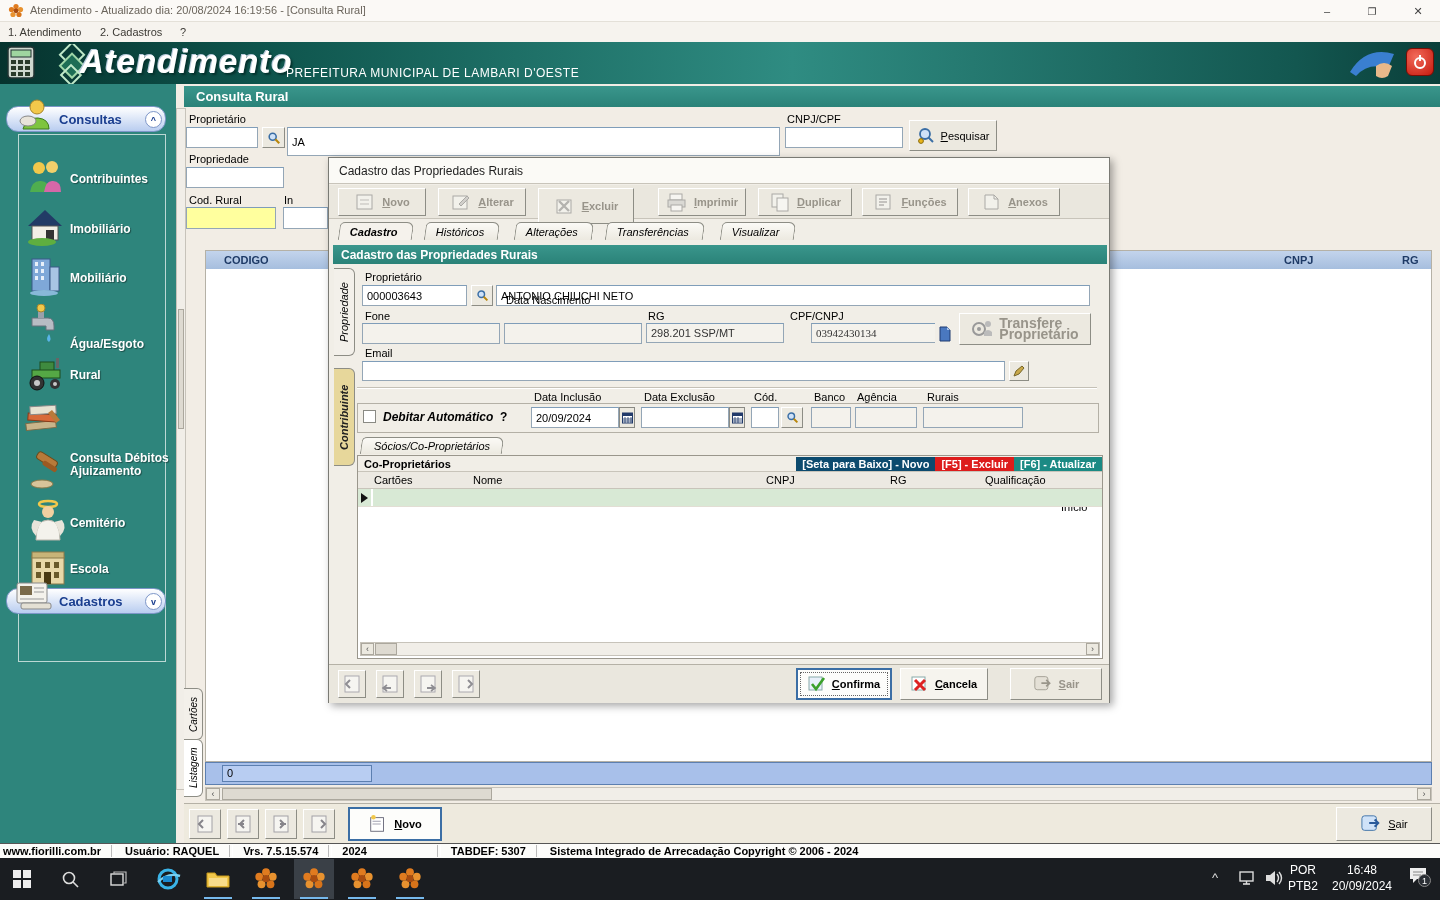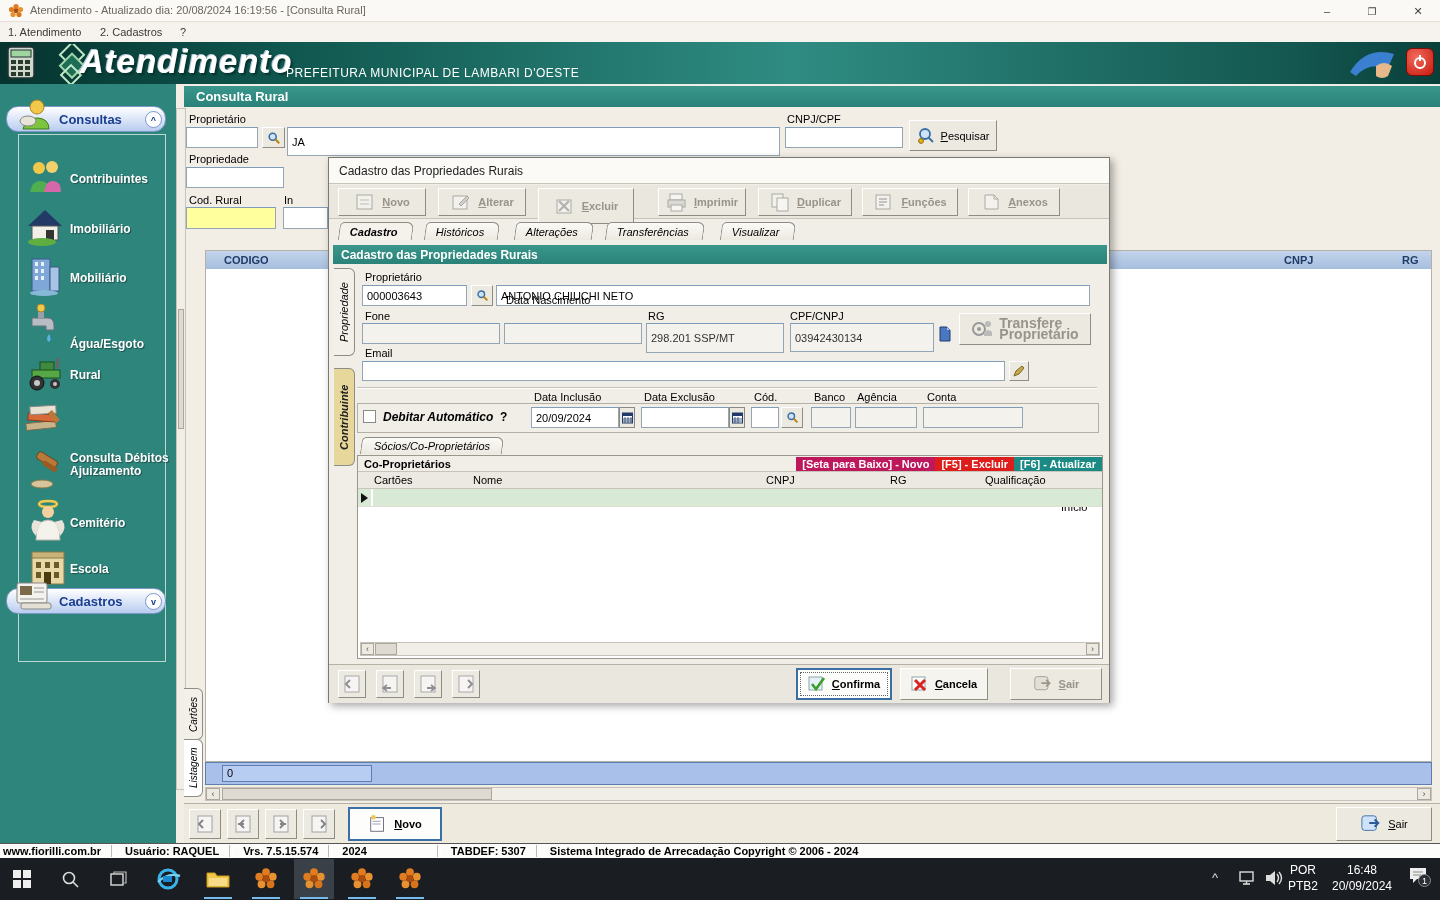--- a/index.html
+++ b/index.html
@@ -429,23 +429,23 @@
         <line x1="9.5" y1="9.5" x2="14" y2="14" stroke="#b8860b" stroke-width="2.4"></line>
       </svg>
     </div>
     <input class="inp" style="left: 167px; top: 127px; width: 594px; height: 21px;" value="ANTONIO CHIUCHI NETO">
 
     <span class="abs lbl" style="left:36px;top:152px;">Fone</span>
     <input class="inp" disabled="" style="left: 33px; top: 165px; width: 138px; height: 21px;" value="">
     <span class="abs lbl" style="left:177px;top:136px;">Data Nascimento</span>
     <input class="inp" disabled="" style="left: 175px; top: 165px; width: 138px; height: 21px;" value="">
     <span class="abs lbl" style="left:319px;top:152px;">RG</span>
-    <input class="inp" disabled="" style="left: 317px; top: 165px; width: 138px; height: 30px; color: rgb(51, 51, 51);" value="298.201 SSP/MT">
+    <input class="inp" disabled="" style="left: 317px; top: 165px; width: 138px; height: 20px; color: rgb(51, 51, 51);" value="298.201 SSP/MT">
     <span class="abs lbl" style="left:461px;top:152px;">CPF/CNPJ</span>
-    <input class="inp" disabled="" style="left: 461px; top: 165px; width: 144px; height: 29px; color: rgb(51, 51, 51);" value="03942430134">
+    <input class="inp" disabled="" style="left: 482px; top: 165px; width: 144px; height: 20px; color: rgb(51, 51, 51); font-family: Liberation Serif, serif;" value="03942430134">
     <div class="abs btn" style="left:606px;top:165px;width:20px;height:21px;background:#f1eee7;">
       <svg width="14" height="16" viewBox="0 0 14 16">
         <path d="M2 1 h7 l3 3 v11 h-10 Z" fill="#4a78c0" stroke="#1e3a70"></path>
           <path d="M9 1 v3 h3" fill="#a8c4ec"></path>
       </svg>
     </div>
     <div class="abs btn raised" style="left:630px;top:155px;width:132px;height:32px;gap:4px;">
       <svg width="24" height="22" viewBox="0 0 24 22">
         <circle cx="8" cy="11" r="6" fill="none" stroke="#999" stroke-width="2"></circle>
         <circle cx="8" cy="11" r="2" fill="#999"></circle>
@@ -466,21 +466,21 @@
       </svg>
     </div>
 
     <div class="abs" style="left:28px;top:229px;width:740px;height:2px;border-top:1px solid #c4c0b6;border-bottom:1px solid #fff;"></div>
 
     <span class="abs lbl" style="left:205px;top:233px;">Data Inclusão</span>
     <span class="abs lbl" style="left:315px;top:233px;">Data Exclusão</span>
     <span class="abs lbl" style="left:425px;top:233px;">Cód.</span>
     <span class="abs lbl" style="left:485px;top:233px;">Banco</span>
     <span class="abs lbl" style="left:528px;top:233px;">Agência</span>
-    <span class="abs lbl" style="left:598px;top:233px;">Conta</span>
+    <span class="abs lbl" style="left:598px;top:233px;">Rurais</span>
 
     <div class="abs" style="left:28px;top:245px;width:742px;height:30px;border:1px solid #b4b0a6;"></div>
     <div class="abs" style="left:34px;top:252px;width:13px;height:13px;background:#fff;border:1px solid #8a8a84;"></div>
     <span class="abs" style="left:54px;top:252px;font-weight:bold;font-style:italic;font-size:12px;">
       <span>Debitar Automático</span>&nbsp;&nbsp;<span style="font-style:normal;font-weight:bold;">?</span>
     </span>
     <input class="inp" style="left: 202px; top: 249px; width: 88px; height: 21px;" value="20/09/2024">
     <div class="abs btn" style="left:290px;top:249px;width:16px;height:21px;background:#ece9e0;border:1px solid #8a8a84;">
       <svg width="11" height="12" viewBox="0 0 11 12">
         <rect x="0.5" y="1" width="10" height="10" fill="#fff" stroke="#223a6a"></rect>
@@ -516,21 +516,21 @@
     </div>
     <input class="inp" disabled="" style="left: 482px; top: 249px; width: 40px; height: 21px;" value="">
     <input class="inp" disabled="" style="left: 526px; top: 249px; width: 62px; height: 21px;" value="">
     <input class="inp" disabled="" style="left: 594px; top: 249px; width: 100px; height: 21px;" value="">
 
     <div class="tab" style="left:32px;top:279px;font-size:11px;padding:2px 12px;">
       <span>Sócios/Co-Proprietários</span></div>
     <div class="abs" style="left:28px;top:297px;width:746px;height:204px;border:1px solid #9a968c;background:#fff;">
       <div class="abs" style="left:0;top:0;width:744px;height:16px;background:#f1eee7;border-bottom:1px solid #c8c4ba;display:flex;align-items:center;">
         <span style="font-weight:bold;padding-left:6px;flex:1;">Co-Proprietários</span>
-        <span class="badge" style="background:#be185d;">[Seta para Baixo] - Novo</span>
+        <span class="badge" style="background:#0c4a6e;">[Seta para Baixo] - Novo</span>
         <span class="badge" style="background:#dd1c1c;">[F5] - Excluir</span>
         <span class="badge" style="background:#1b8a84;">[F6] - Atualizar</span>
       </div>
       <div class="abs" style="left:0;top:16px;width:744px;height:17px;background:#ece9e2;border-bottom:1px solid #c8c4ba;">
         <span class="abs lbl" style="left:16px;top:2px;">Cartões</span>
         <span class="abs lbl" style="left:115px;top:2px;">Nome</span>
         <span class="abs lbl" style="left:408px;top:2px;">CNPJ</span>
         <span class="abs lbl" style="left:532px;top:2px;">RG</span>
         <span class="abs lbl" style="left:627px;top:2px;">Qualificação</span>
         <span class="abs lbl" style="left:703px;top:2px;margin-top:27px;">Início</span>

